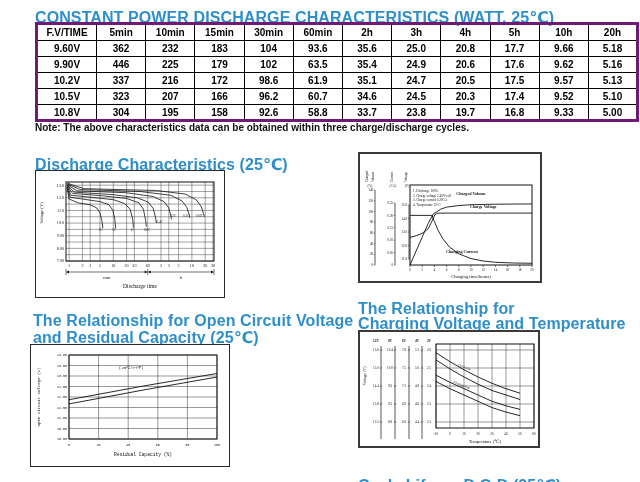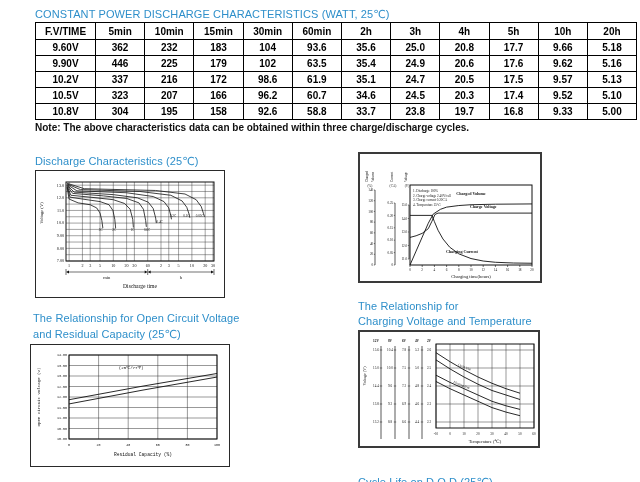--- a/index.html
+++ b/index.html
@@ -1,23 +1,23 @@
 <!DOCTYPE html>
 <html><head>
 <meta charset="utf-8">
 <style>
   * { margin:0; padding:0; box-sizing:border-box; }
   html,body { background:#fff; }
   body { font-family:"Liberation Sans","DejaVu Sans",sans-serif; }
   .page { position:relative; width:640px; height:482px; background:#fff; overflow:hidden; }
-  .h-blue { position:absolute; font-size:11px; font-weight:400; color:#2e8fca; letter-spacing:.1px; white-space:nowrap; }
+  .h-blue { position:absolute; font-size:16px; font-weight:700; color:#2e8fca; letter-spacing:.1px; white-space:nowrap; }
   .doc-title { left:35px; top:8px; }
   .note { position:absolute; left:35px; top:122px; font-size:10px; font-weight:600; color:#111; }
   .ptable { position:absolute; left:35px; top:22px; width:601px; border-collapse:collapse; table-layout:fixed;
-            border:1px solid #701a75;padding-left:38px; }
+            border:3px solid #701a75;padding-left:38px; }
   .ptable th, .ptable td { border:1px solid #000; font-size:10px; font-weight:700; color:#000;
             text-align:center; vertical-align:middle; height:16px; padding:0; }
   .ptable th { height:17px; }
   .panel { position:absolute; background:#fff; }
   .b1 { border:1px solid #2a2a2a; }
   .b2 { border:2px solid #3a3a3a; }
   svg text { fill:#111; }
   #svg1 text, #svg2 text, #svg4 text { font-family:"Liberation Serif","DejaVu Serif",serif; }
   #svg3 text { font-family:"Liberation Mono","DejaVu Sans Mono",monospace; }
   .t3  { font-size:3.3px; }

